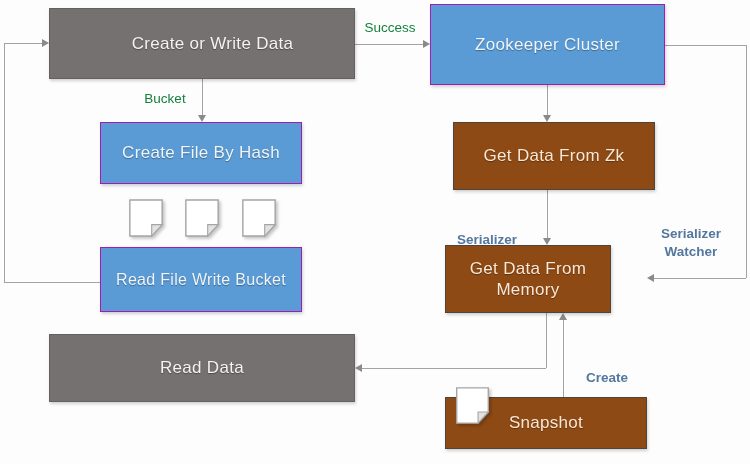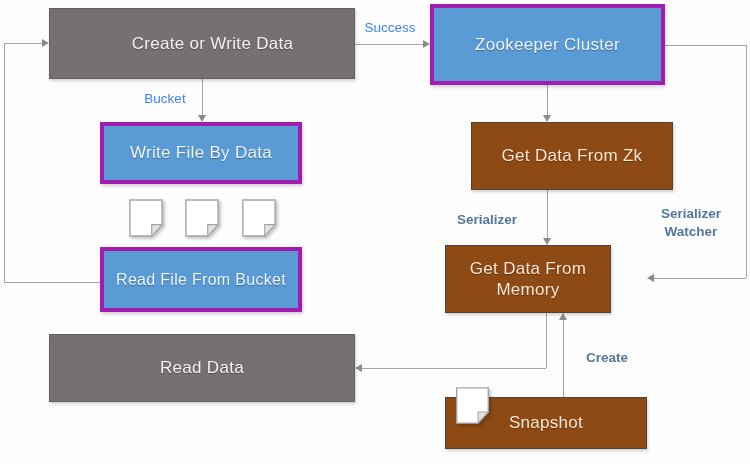--- a/index.html
+++ b/index.html
@@ -18,47 +18,47 @@
     position:absolute;
     display:flex;align-items:center;justify-content:center;
     text-align:center;
     font-size:17px;
     letter-spacing:.3px;
     box-sizing:border-box;
     box-shadow:1px 2px 3px rgba(0,0,0,.18);
     text-shadow:0 1px 1px rgba(0,0,0,.35);
   }
   .node.gray{background:#767171;border:1px solid #656060;color:#f4f2f2;}
-  .node.blue{background:#5b9bd5;border:4px solid #a21caf;color:#eef6fd;}
+  .node.blue{background:#5b9bd5;border:1px solid #a21caf;color:#eef6fd;}
   .node.brown{background:#8e4a15;border:1px solid #4e443b;color:#fbe7d3;}
 
   .n-create{left:49px;top:8px;width:306px;height:71px;padding-left:21px;}
   .n-zookeeper{left:430px;top:4px;width:235px;height:81px;}
   .n-writefile{left:100px;top:122px;width:202px;height:62px;}
-  .n-getzk{left:471px;top:122px;width:202px;height:68px;}
+  .n-getzk{left:453px;top:122px;width:202px;height:68px;}
   .n-readbucket{left:100px;top:247px;width:202px;height:65px;font-size:16px;}
   .n-getmem{left:445px;top:245px;width:166px;height:68px;}
   .n-getmem .wrap{display:block;width:150px;margin:0 auto;line-height:1.25;}
   .n-readdata{left:49px;top:334px;width:306px;height:68px;}
   .n-snapshot{left:445px;top:397px;width:202px;height:52px;}
 
   
   .line{position:absolute;background:#a3a3a3;}
   .h{height:1px;}
   .v{width:1px;}
   .arr{position:absolute;width:0;height:0;}
   .arr.right{border-top:4px solid transparent;border-bottom:4px solid transparent;border-left:7px solid #8a8a8a;}
   .arr.left{border-top:4px solid transparent;border-bottom:4px solid transparent;border-right:7px solid #8a8a8a;}
   .arr.down{border-left:4px solid transparent;border-right:4px solid transparent;border-top:7px solid #8a8a8a;}
   .arr.up{border-left:4px solid transparent;border-right:4px solid transparent;border-bottom:7px solid #8a8a8a;}
 
   
   .elabel{position:absolute;text-align:center;font-size:13.5px;}
-  .elabel.plain{color:#3b82f6;}
-  .elabel.accent{color:#54779e;font-weight:bold;line-height:1.35;}
+  .elabel.plain{color:#15803d;}
+  .elabel.accent{color:#54779e;font-weight:bold;line-height:1.35;margin-top:20px;}
   .l-success{left:353px;top:20px;width:74px;}
   .l-failure{left:128px;top:91px;width:74px;}
   .l-serializer{left:445px;top:211px;width:84px;}
   .l-watcher{left:648px;top:205px;width:86px;}
   .l-async{left:570px;top:349px;width:74px;}
 
   
   .picon{position:absolute;filter:drop-shadow(2px 2px 1.5px rgba(0,0,0,.22));}
   .pi1{left:127px;top:198px;}
   .pi2{left:183px;top:198px;}
@@ -101,29 +101,29 @@
 
   <div class="node gray n-create">
     <span>Create or Write Data</span>
   </div>
 
   <div class="node blue n-zookeeper">
     <span>Zookeeper Cluster</span>
   </div>
 
   <div class="node blue n-writefile">
-    <span>Write File By Data</span>
+    <span>Create File By Hash</span>
   </div>
 
   <div class="node brown n-getzk">
     <span>Get Data From Zk</span>
   </div>
 
   <div class="node blue n-readbucket">
-    <span>Read File From Bucket</span>
+    <span>Read File Write Bucket</span>
   </div>
 
   <div class="node brown n-getmem">
     <span class="wrap">Get Data From Memory</span>
   </div>
 
   <div class="node gray n-readdata">
     <span>Read Data</span>
   </div>
 

